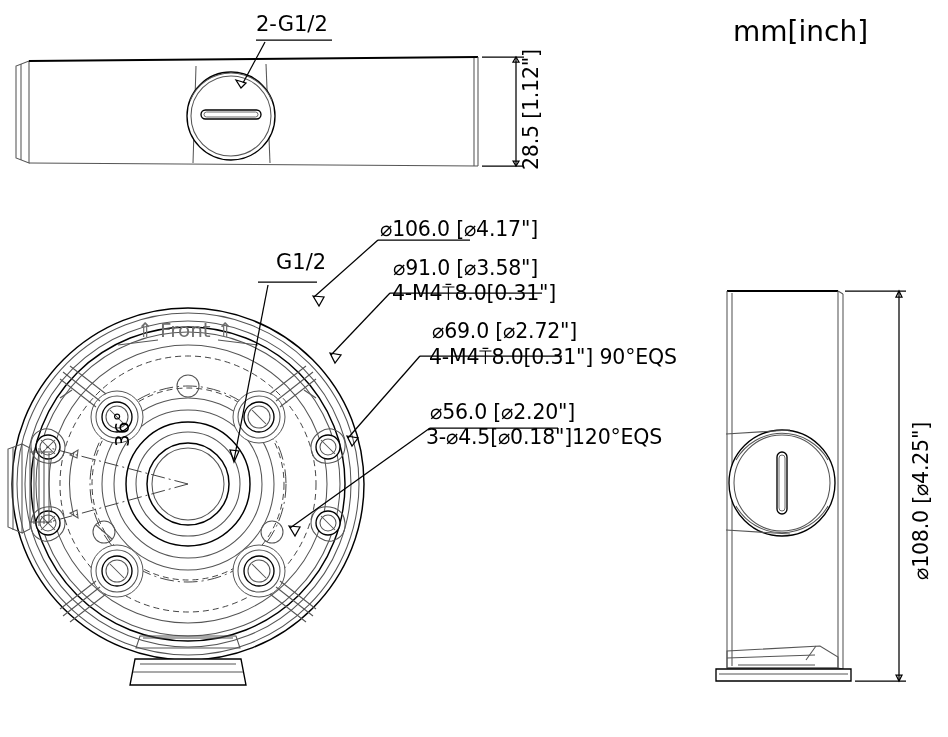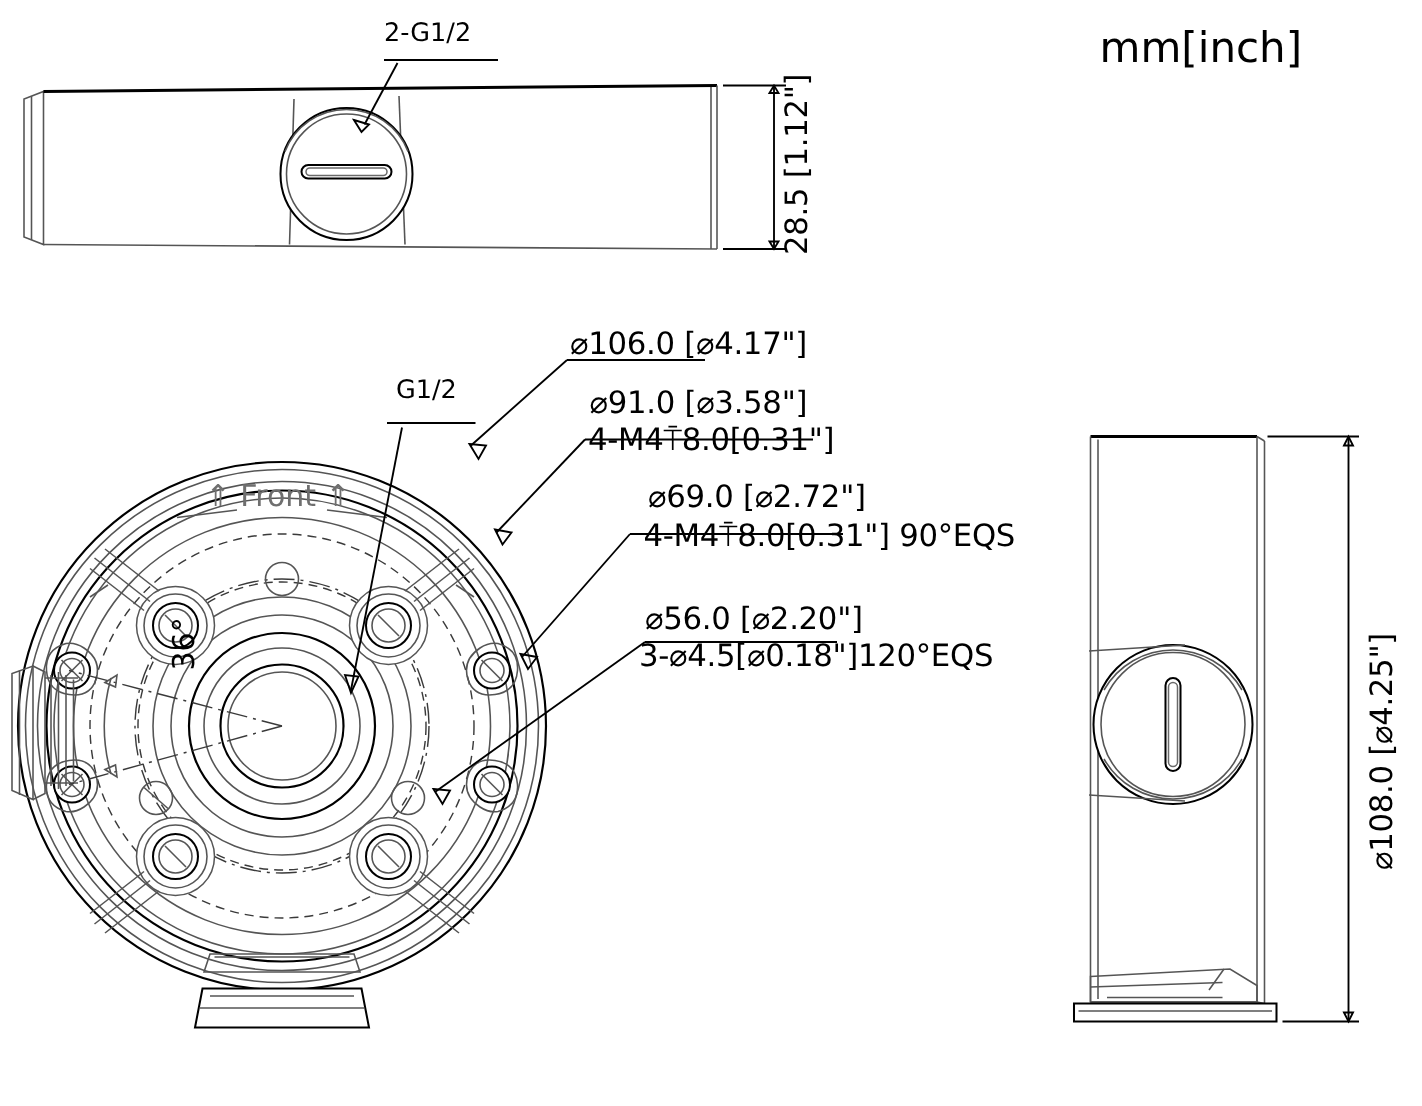--- a/index.html
+++ b/index.html
@@ -45,21 +45,21 @@
 
   
   .txt {
     position: absolute;
     white-space: pre;
     font-family: "DejaVu Sans", "Liberation Sans", sans-serif;
     color: #000000;
     line-height: 1;
   }
   .dimtext   { font-size: 20.5px; letter-spacing: -0.2px; }
-  .dimtext-l { font-size: 17px; }
+  .dimtext-l { font-size: 21px; }
   .vert {
     transform-origin: 0 0;
     transform: rotate(-90deg);
   }
   .units { font-size: 28px; }
   .frontlabel {
     font-size: 20px;
     color: #6f6f6f;
     -webkit-text-stroke: 0px;
   }
@@ -312,21 +312,21 @@
     </g>
 
   </svg>
 
   <div class="txt units" style="left:733px; top:18px;">mm[inch]</div>
 
   <div class="txt dimtext-l" style="left:256px; top:14px;">2-G1/2</div>
 
   <div class="txt dimtext vert" style="left:521px; top:170px;">28.5 [1.12"]</div>
 
-  <div class="txt dimtext-l" style="left:264px; top:252px;text-align:center;">G1/2</div>
+  <div class="txt dimtext-l" style="left:276px; top:252px;text-align:center;">G1/2</div>
 
   <div class="txt frontlabel" style="left:137px; top:320px;text-align:center;">⇑ Front ⇑</div>
 
   <div class="txt anglelabel vert" style="left:112px; top:447px;">36°</div>
 
   <div class="txt dimtext" style="left:380px; top:219px;">⌀106.0 [⌀4.17"]</div>
 
   <div class="txt dimtext" style="left:393px; top:258px;">⌀91.0 [⌀3.58"]</div>
   <div class="txt dimtext" style="left:392px; top:283px;">4-M4⍑8.0[0.31"]</div>
 

